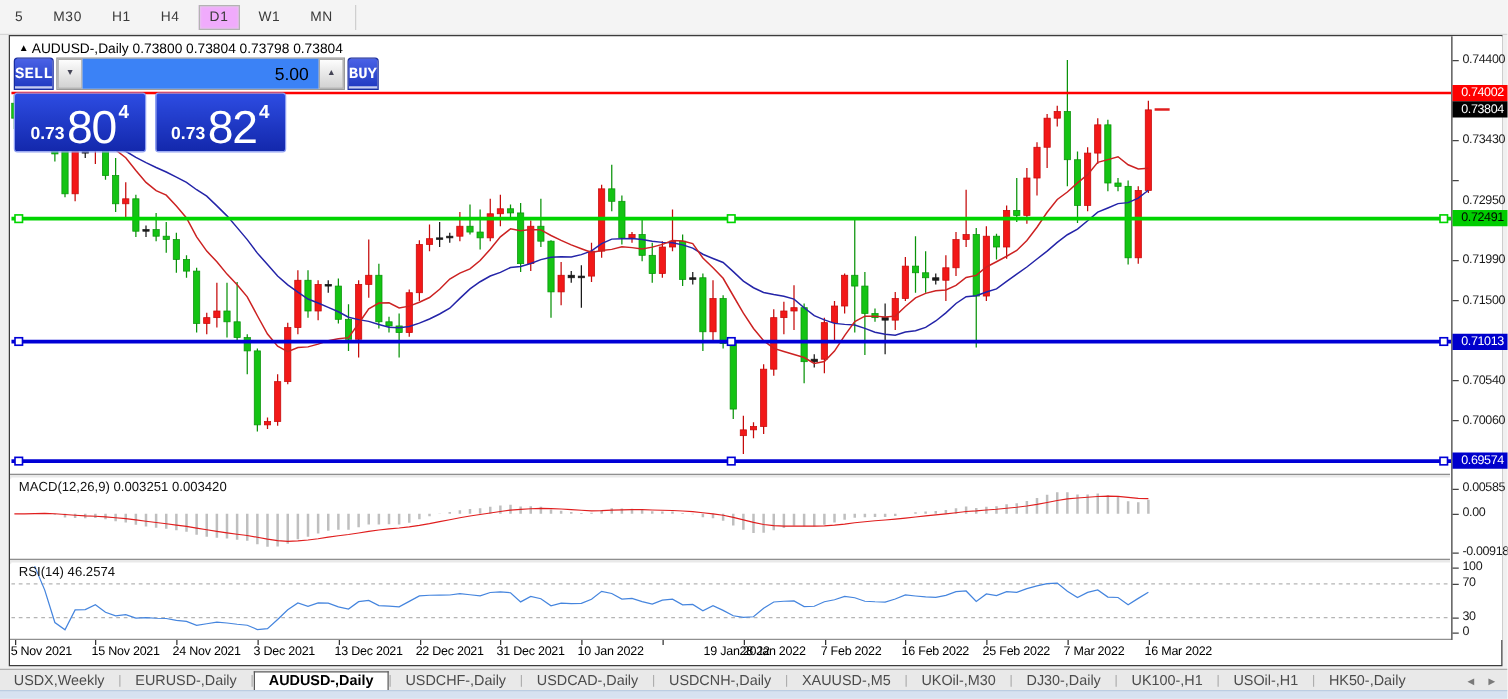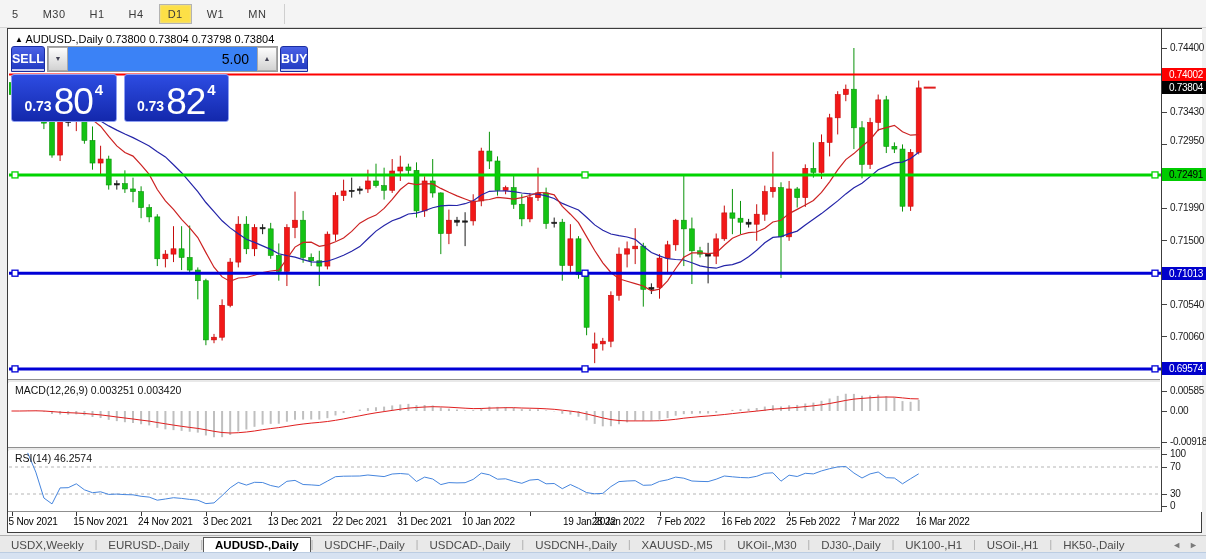--- a/index.html
+++ b/index.html
@@ -2,21 +2,21 @@
 <html><head>
 <meta charset="utf-8">
 <style>
   html,body{margin:0;padding:0;}
   body{width:1206px;height:559px;position:relative;overflow:hidden;background:#f0f0f0;
        font-family:"Liberation Sans",sans-serif;-webkit-font-smoothing:antialiased;}
   
   #toolbar{position:absolute;left:0;top:0;width:1206px;height:27px;background:#f4f4f4;
            border-bottom:1px solid #d5d5d5;display:flex;align-items:center;font-size:11px;color:#3a3a3a;}
   .tf{padding:3px 8px;margin:0 3px;border:1px solid transparent;letter-spacing:.5px;}
-  .tf.active{background:#fde047;border:1px solid #b3b3b3;box-shadow:inset 0 0 2px #ddd;}
+  .tf.active{background:#f0abfc;border:1px solid #b3b3b3;box-shadow:inset 0 0 2px #ddd;}
   .tb-sep{width:1px;height:20px;background:#cfcfcf;margin-left:6px;}
   
   #chartwin{position:absolute;left:7px;top:28px;width:1193px;height:503px;background:#fff;
             border:1px solid #3c3c3c;}
   #pricepane,#macdpane,#rsipane{position:absolute;left:1px;background:#fff;}
   #pricepane{top:1px;width:1152px;height:349px;}
   #macdpane{top:353px;width:1152px;height:65px;}
   #rsipane{top:421px;width:1152px;height:61px;}
   .pane-sep{position:absolute;left:0;width:1152px;height:3px;border-top:1px solid #8f8f8f;border-bottom:1px solid #fdfdfd;background:#e9e9e9;}
   #sep1{top:350px;} #sep2{top:418px;} 
@@ -32,21 +32,21 @@
   #macdlbl{top:355px;} #rsilbl{top:423px;}
   #dates{position:absolute;left:0;top:483px;width:1192px;height:19px;background:#fff;}
   .dtick{position:absolute;top:0;width:1px;height:4px;background:#333;}
   .dlbl{position:absolute;top:4px;font-size:10px;color:#000;white-space:nowrap;letter-spacing:-0.2px;text-align:right;}
   svg{position:absolute;left:0;top:0;}
   
   #ocpanel{position:absolute;left:11px;top:46px;width:218px;z-index:6;}
   #ocrow1{display:flex;height:26px;}
   .ocbtn{width:49px;background:linear-gradient(#4a62e6,#1f38c0);color:#fff;font-weight:bold;
          font-size:12.5px;text-align:center;line-height:25px;border:1px solid #1a2da0;border-radius:3px 3px 0 0;
-         box-shadow:inset 0 -2px 0 rgba(255,255,255,.75);}
+         box-shadow:inset 0 -2px 0 rgba(255,255,255,.75);font-family:Liberation Mono, monospace;}
   #spingroup{display:flex;flex:1;margin:0 2px;border:1px solid #9a9a9a;background:#f0f0f0;height:24px;}
   .spin{width:18px;background:linear-gradient(#fdfdfd,#d2d2d2);border:1px solid #a8a8a8;color:#445;
         font-size:7px;text-align:center;line-height:22px;}
   #qty{flex:1;background:#3b82f6;border:0;font-size:14px;text-align:right;padding:0 8px 0 0;color:#000;
        font-family:"Liberation Sans",sans-serif;min-width:0;}
   #ocrow2{display:flex;margin-top:2px;gap:7px;}
   .pricebox{flex:1;height:43px;background:linear-gradient(#2d4ce2,#1328ac);border:1px solid #8fa0f2;
             border-radius:3px;color:#fff;display:flex;align-items:flex-end;justify-content:center;
             padding-bottom:3px;position:relative;}
   .pb-base{font-size:14px;font-weight:bold;margin:0 2px 4px 0;}
@@ -459,21 +459,21 @@
 
   <div id="macdlbl" class="indlbl">MACD(12,26,9) 0.003251 0.003420</div>
   <div id="rsilbl" class="indlbl">RSI(14) 46.2574</div>
 
   <div id="axiscol">
       <div class="axtick" style="top: 18.5px;"></div>
       <div class="axlbl" style="top: 13px;">0.74400</div>
       <div class="axtick" style="top: 82.9953px;"></div>
       <div class="axlbl" style="top: 77.4953px;">0.73430</div>
       <div class="axtick" style="top: 114.91px;"></div>
-      <div class="axlbl" style="top: 106px;">0.72950</div>
+      <div class="axlbl" style="top: 126px;">0.72950</div>
       <div class="axtick" style="top: 178.741px;"></div>
       <div class="axlbl" style="top: 173.241px;">0.71990</div>
       <div class="axtick" style="top: 211.321px;"></div>
       <div class="axlbl" style="top: 205.821px;">0.71500</div>
       <div class="axtick" style="top: 275.151px;"></div>
       <div class="axlbl" style="top: 269.651px;">0.70540</div>
       <div class="axtick" style="top: 307.067px;"></div>
       <div class="axlbl" style="top: 301.567px;">0.70060</div>
       <div class="pricetag" style="top: 38.963px; background: rgb(254, 0, 0); color: rgb(255, 255, 255);">0.74002</div>
       <div class="pricetag" style="top: 52.128px; background: rgb(0, 0, 0); color: rgb(255, 255, 255);">0.73804</div>

